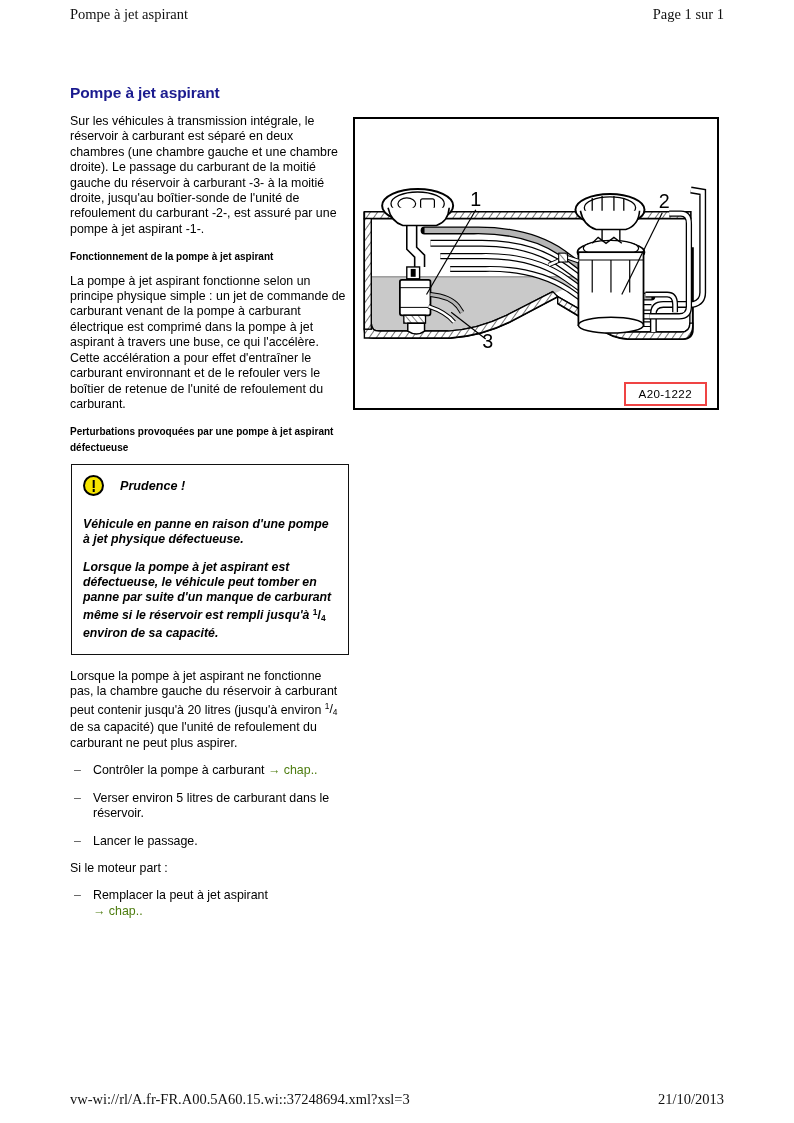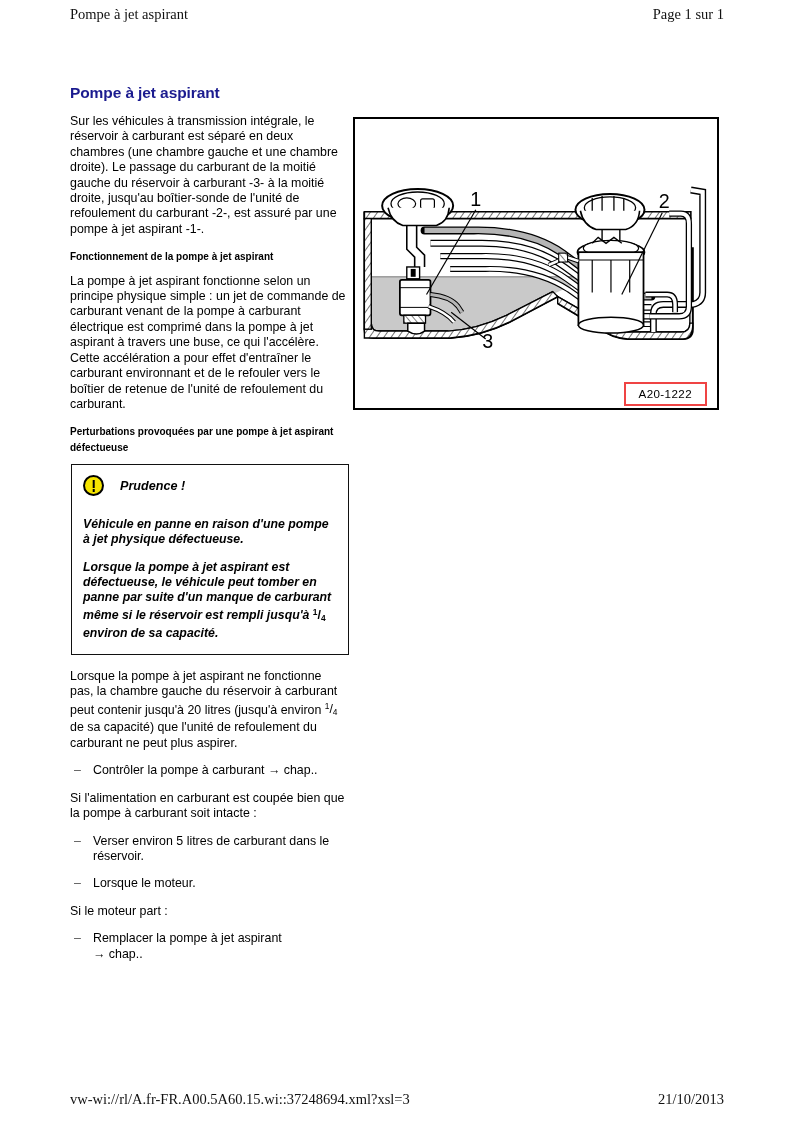--- a/index.html
+++ b/index.html
@@ -144,21 +144,21 @@
     line-height: 15.4px;
     margin-bottom: 12px;
   }
   .dash-item:last-child { margin-bottom: 0; }
   .dash-item .dash {
     position: absolute;
     left: 4px;
     top: 0;
     color: #555;
   }
-  .chap-link { color: #000000; white-space: nowrap; }
+  .chap-link { color: #4d7c0f; white-space: nowrap; }
 
   
   .figure {
     position: absolute;
     left: 353px;
     top: 117px;
     width: 366px;
     height: 293px;
     border: 2px solid #000;
     background: #fff;
@@ -311,31 +311,30 @@
   </div>
 
   <p class="body-text"><span>Lorsque la pompe à jet aspirant ne fonctionne pas, la chambre gauche du réservoir à carburant peut contenir jusqu'à 20 litres (jusqu'à environ </span><span class="frac"><span class="num">1</span><span class="sl">/</span><span class="den">4</span></span><span> de sa capacité) que l'unité de refoulement du carburant ne peut plus aspirer.</span></p>
 
 
   <ul class="dash-list">
     <li class="dash-item"><span class="dash">–</span><span>Contrôler la pompe à carburant</span>
       <span class="chap-link">→ chap..</span></li>
   </ul>
 
-  <p class="body-text">Si l'alimentation en carburant est coupée bien que la pompe à carburant soit intacte :</p>
 
   <ul class="dash-list">
     <li class="dash-item"><span class="dash">–</span><span>Verser environ 5 litres de carburant dans le réservoir.</span></li>
-    <li class="dash-item"><span class="dash">–</span><span>Lorsque le moteur.</span></li>
+    <li class="dash-item"><span class="dash">–</span><span>Lancer le passage.</span></li>
   </ul>
 
   <p class="body-text">Si le moteur part :</p>
 
   <ul class="dash-list">
-    <li class="dash-item"><span class="dash">–</span><span>Remplacer la pompe à jet aspirant</span><br>
+    <li class="dash-item"><span class="dash">–</span><span>Remplacer la peut à jet aspirant</span><br>
       <span class="chap-link">→ chap..</span></li>
   </ul>
 
 </div>
 
 <div class="page-footer">
   <span>vw-wi://rl/A.fr-FR.A00.5A60.15.wi::37248694.xml?xsl=3</span>
   <span>21/10/2013</span>
 </div>
 

